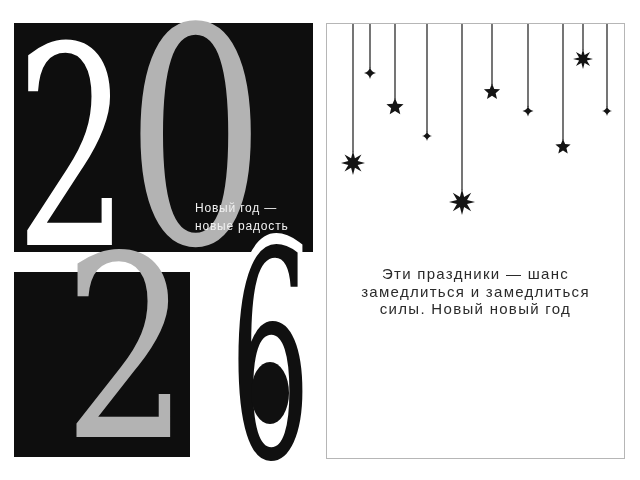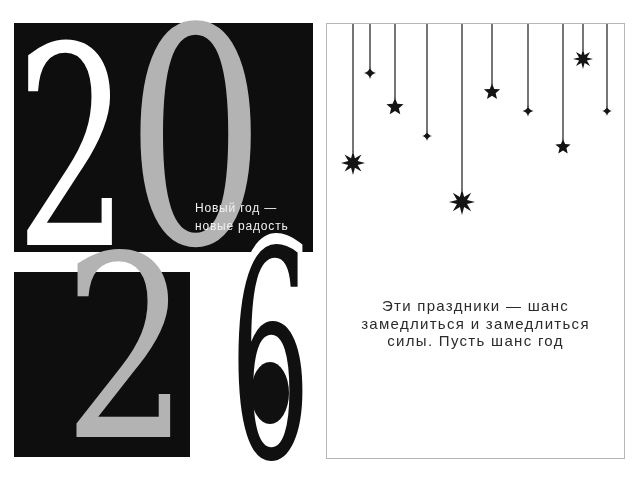--- a/index.html
+++ b/index.html
@@ -21,21 +21,21 @@
   .six-counter-patch{position:absolute;left:251px;top:362px;width:38px;height:62px;
                      background:#101010;border-radius:50%;}
   .tagline{position:absolute;left:195px;top:199px;color:#f1f1f1;
            font-size:12px;line-height:18px;letter-spacing:0.8px;font-weight:400;}
   
   .right-card{position:absolute;left:326px;top:23px;width:299px;height:436px;
               background:#ffffff;border:1px solid #b6b6b6;box-sizing:border-box;}
   .stars-svg{position:absolute;left:0;top:0;}
   .message{position:absolute;left:0;right:0;top:241px;text-align:center;
            color:#2b2b2b;font-size:15px;line-height:17.5px;letter-spacing:1.3px;
-           font-weight:400;margin-top:32px;}
+           font-weight:400;}
 </style>
 </head>
 <body>
 
 <div class="page">
 
   <section class="abs" style="left:0;top:0;width:320px;height:480px;">
     <div class="rect rect-top"></div>
     <div class="rect rect-bottom"></div>
 
@@ -71,17 +71,17 @@
         <line x1="236" y1="0" x2="236" y2="116.5" stroke="#1a1a1a" stroke-width="1.2"></line>
         <path d="M0.00 -8.00 L2.12 -2.91 L7.61 -2.47 L3.42 1.11 L4.70 6.47 L0.00 3.60 L-4.70 6.47 L-3.42 1.11 L-7.61 -2.47 L-2.12 -2.91 Z" transform="translate(236,123)" fill="#141414"></path>
         <line x1="256" y1="0" x2="256" y2="26.5" stroke="#1a1a1a" stroke-width="1.2"></line>
         <path d="M0.00 -10.00 L1.61 -3.88 L7.07 -7.07 L3.88 -1.61 L10.00 0.00 L3.88 1.61 L7.07 7.07 L1.61 3.88 L0.00 10.00 L-1.61 3.88 L-7.07 7.07 L-3.88 1.61 L-10.00 0.00 L-3.88 -1.61 L-7.07 -7.07 L-1.61 -3.88 Z" transform="translate(256,35)" fill="#141414"></path>
         <line x1="280" y1="0" x2="280" y2="83.5" stroke="#1a1a1a" stroke-width="1.2"></line>
         <path d="M0 -5 Q 0.80 -0.8 5 0 Q 0.80 0.80 0 5 Q -0.80 0.80 -5 0 Q -0.80 -0.80 0 -5 Z" transform="translate(280,87)" fill="#141414"></path>
       </svg>
     <div class="message">
       <div>Эти праздники — шанс</div>
       <div>замедлиться и замедлиться</div>
-      <div>силы. Пусть шанс год</div>
+      <div>силы. Новый новый год</div>
     </div>
   </section>
 
 </div>
 
 </body></html>

